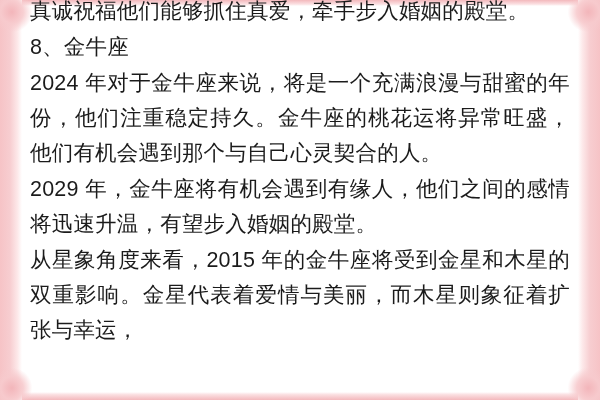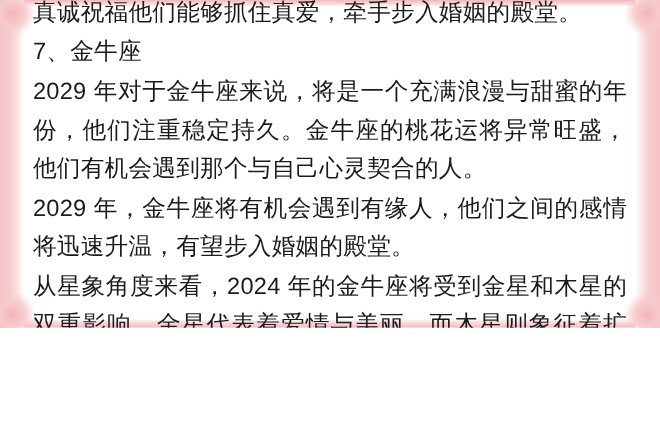--- a/index.html
+++ b/index.html
@@ -9,21 +9,21 @@
   body {
     width: 600px;
     height: 400px;
     overflow: hidden;
     font-family: "Liberation Sans", "DejaVu Sans", sans-serif;
     background: #ffffff;
   }
   .page {
     position: relative;
     width: 600px;
-    height: 298px;
+    height: 400px;
     box-sizing: border-box;
     background: #ffffff;
     overflow: hidden;
   }
   
   .frame-left {
     position: absolute;
     left: 0; top: 0;
     width: 22px; height: 400px;
     background: linear-gradient(to right, #f6c3c6 0%, #f7cdd0 45%, #fde9ea 80%, #ffffff 100%);
@@ -86,18 +86,18 @@
   <div class="frame-bottom"></div>
   <div class="frame-left"></div>
   <div class="frame-right"></div>
   <div class="corner tl"></div>
   <div class="corner tr"></div>
   <div class="corner bl"></div>
   <div class="corner br"></div>
 
   <div class="content">
     <p class="para first">真诚祝福他们能够抓住真爱，牵手步入婚姻的殿堂。</p>
-    <p class="para">7、金牛座</p>
-    <p class="para">2029 年对于金牛座来说，将是一个充满浪漫与甜蜜的年份，他们注重稳定持久。金牛座的桃花运将异常旺盛，他们有机会遇到那个与自己心灵契合的人。</p>
+    <p class="para">8、金牛座</p>
+    <p class="para">2024 年对于金牛座来说，将是一个充满浪漫与甜蜜的年份，他们注重稳定持久。金牛座的桃花运将异常旺盛，他们有机会遇到那个与自己心灵契合的人。</p>
     <p class="para">2029 年，金牛座将有机会遇到有缘人，他们之间的感情将迅速升温，有望步入婚姻的殿堂。</p>
-    <p class="para">从星象角度来看，2024 年的金牛座将受到金星和木星的双重影响。金星代表着爱情与美丽，而木星则象征着扩张与幸运，</p>
+    <p class="para">从星象角度来看，2015 年的金牛座将受到金星和木星的双重影响。金星代表着爱情与美丽，而木星则象征着扩张与幸运，</p>
   </div>
 </div>
 
 </body></html>

